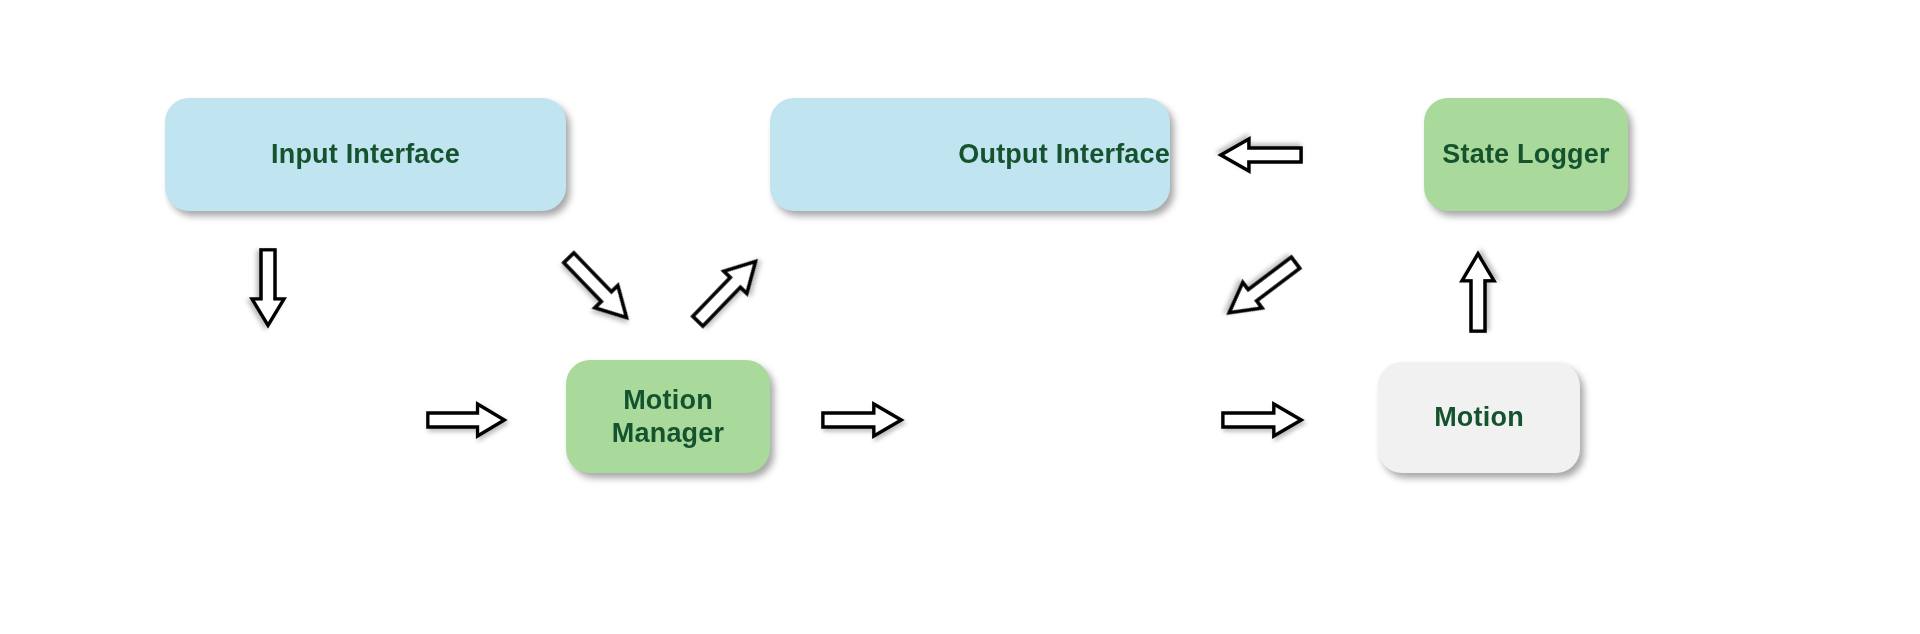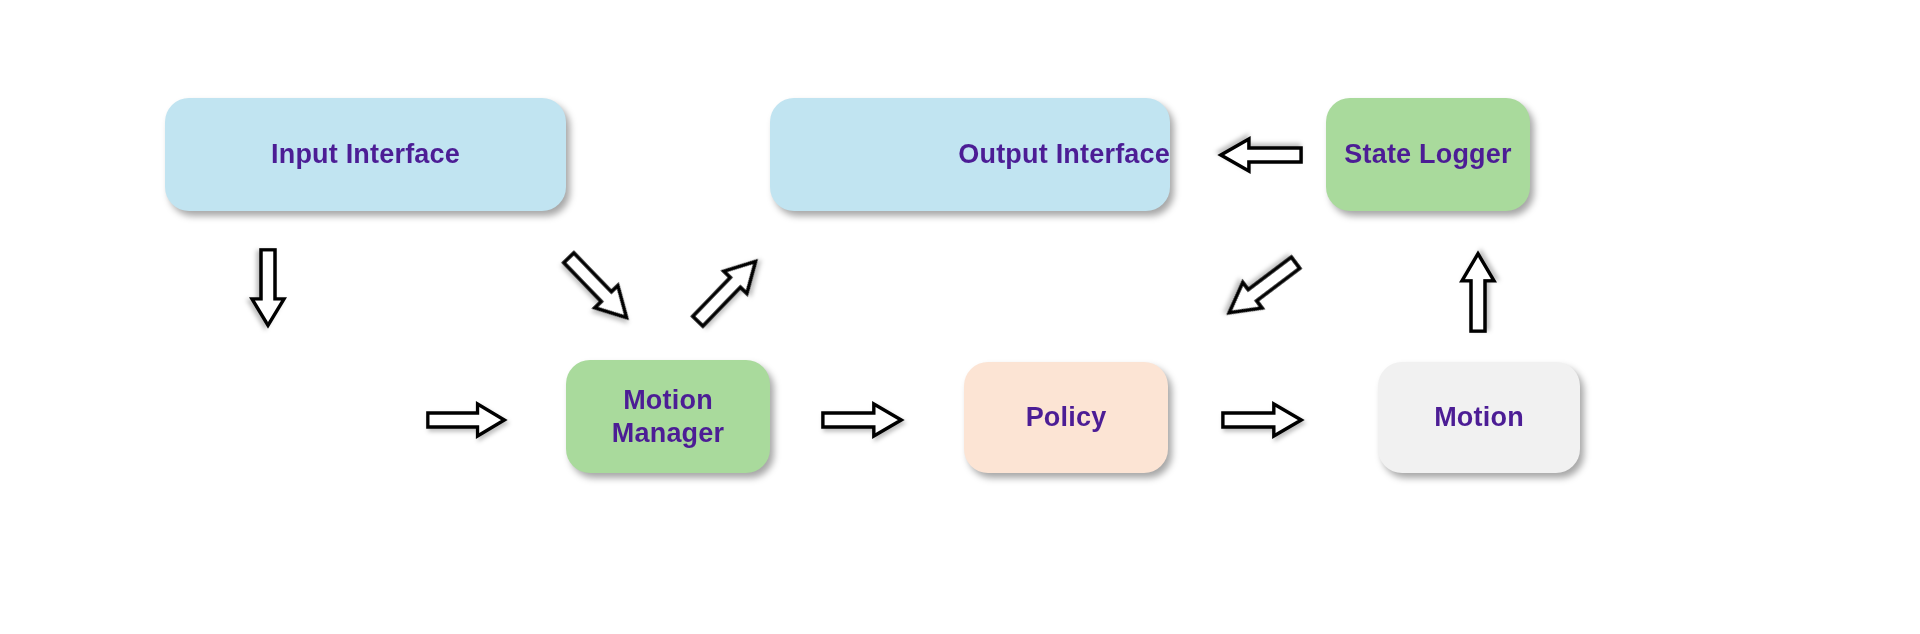--- a/index.html
+++ b/index.html
@@ -13,29 +13,29 @@
   .node {
     position:absolute;
     border-radius:24px;
     display:flex; align-items:center; justify-content:center;
     box-shadow:4px 5px 7px rgba(0,0,0,0.35);
   }
   .node .label {
     font-weight:bold;
     font-size:27px;
     line-height:1.22;
-    color:#4c1d95;
+    color:#14532d;
     text-align:center;
     white-space:pre-line;
     letter-spacing:0.2px;
   }
   
   #n-input     { left:165px;  top:98px;  width:401px; height:113px; }
   #n-output    { left:770px;  top:98px;  width:400px; height:113px; }
-  #n-state     { left:1326px; top:98px;  width:204px; height:113px; }
+  #n-state     { left:1424px; top:98px;  width:204px; height:113px; }
   #n-kinematic { left:165px;  top:360px; width:205px; height:112px; }
   #n-motion    { left:566px;  top:360px; width:204px; height:113px; }
   #n-policy    { left:964px;  top:362px; width:204px; height:111px; }
   #n-robot     { left:1378px; top:362px; width:202px; height:111px; }
 
   .arrow { position:absolute; height:38px; }
   .arrow svg { display:block; width:100%; height:100%; overflow:visible;
                filter:drop-shadow(2px 3px 2px rgba(0,0,0,0.25)); }
   
   #a-input-kinematic { left:228px;  top:269px; width:80px; transform:rotate(90deg); }
@@ -64,23 +64,20 @@
   <div class="node" id="n-state" style="background: rgb(169, 218, 156);">
     <span class="label">State Logger</span>
   </div>
 
 
   <div class="node" id="n-motion" style="background: rgb(169, 218, 156);">
     <span class="label">Motion
 Manager</span>
   </div>
 
-  <div class="node" id="n-policy" style="background: rgb(252, 228, 212);">
-    <span class="label">Policy</span>
-  </div>
 
   <div class="node" id="n-robot" style="background: rgb(241, 241, 241);">
     <span class="label">Motion</span>
   </div>
 
   <div class="arrow" id="a-input-kinematic">
       <svg viewBox="0 0 88 38" preserveAspectRatio="none">
         <polygon points="2,12 56,12 56,3 85,19 56,35 56,26 2,26" fill="#ffffff" stroke="#000000" stroke-width="3.6" stroke-linejoin="miter"></polygon>
       </svg>
     </div>

